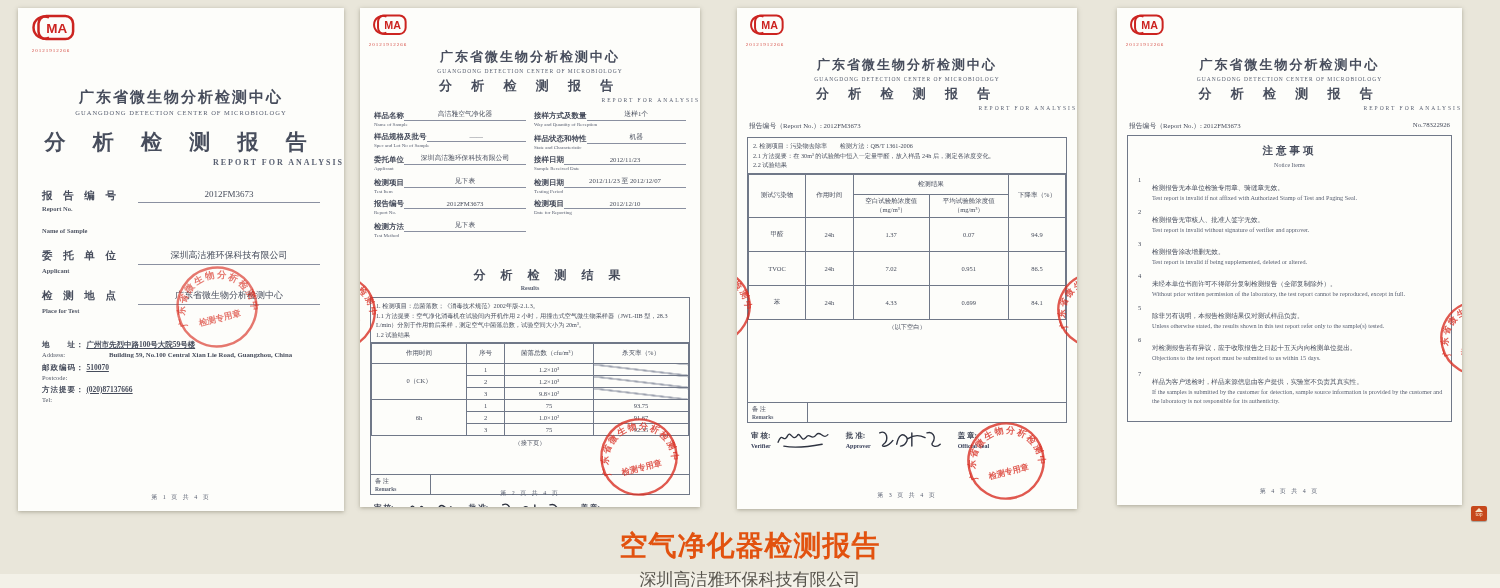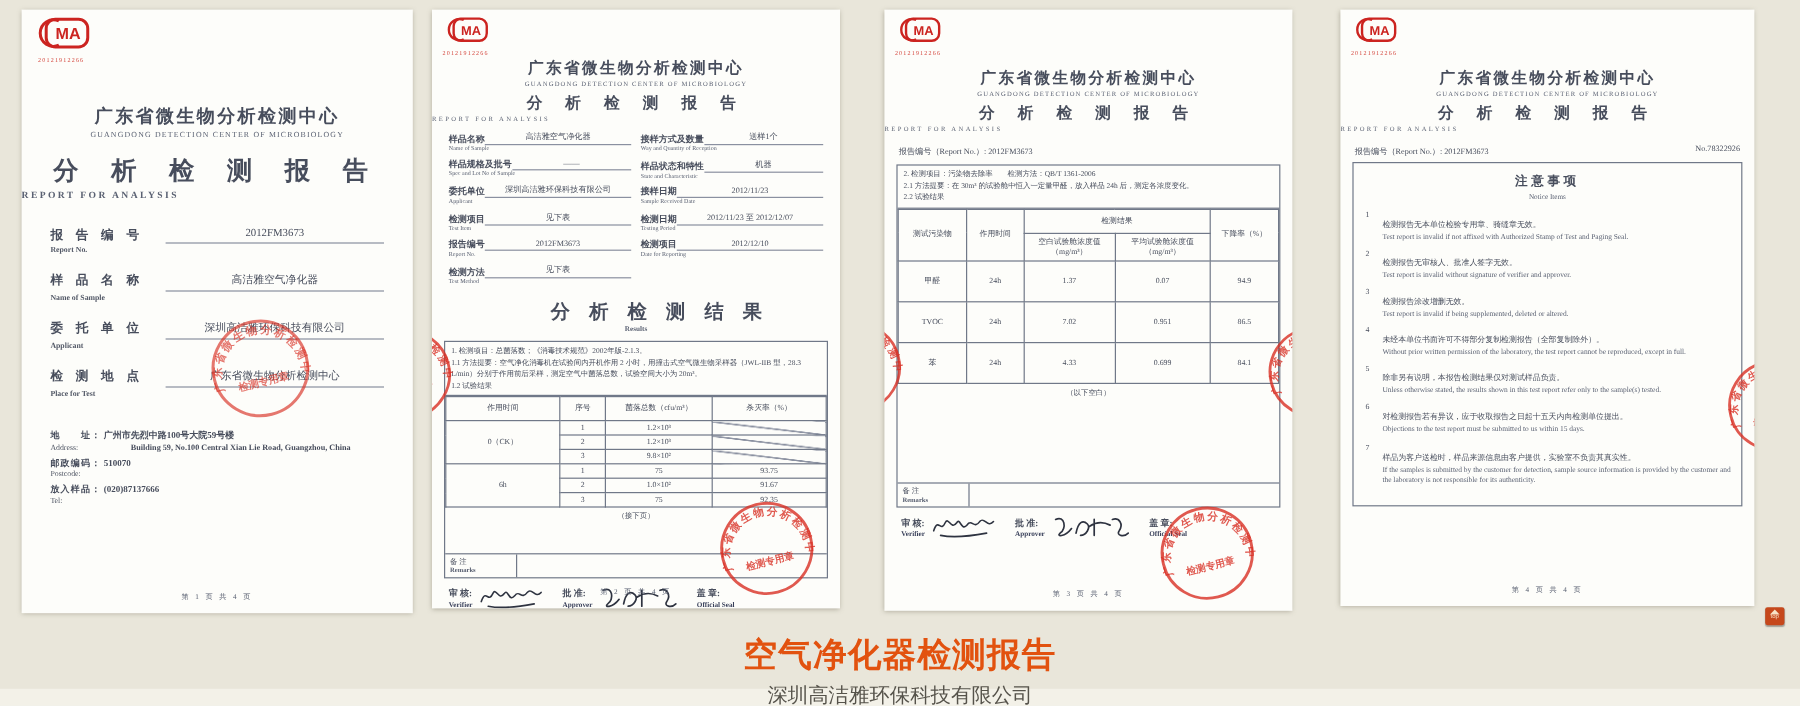--- a/index.html
+++ b/index.html
@@ -14,51 +14,51 @@
   #p2 { left:360px; top:8px; width:340px; height:499px; }
   #p3 { left:737px; top:8px; width:340px; height:501px; }
   #p4 { left:1117px;top:8px; width:345px; height:497px; }
 
   .cma { position:absolute; left:8px; top:6px; text-align:center; color:#cc2420; }
   .cma .num { display:block; font-size:5px; letter-spacing:1px; color:#d4453c; margin-top:1px; }
 
   .org-cn { text-align:center; font-weight:bold; font-size:13px; letter-spacing:2px; }
   .org-en { text-align:center; font-size:5.5px; letter-spacing:1px; color:#5a6172; margin-top:2px; }
   .rep-cn { text-align:center; font-weight:bold; font-size:13px; letter-spacing:8px; margin-top:3px; }
-  .rep-en { text-align:left; font-size:5.5px; letter-spacing:2px; color:#5a6172; margin-top:2px; }
+  .rep-en { text-align:right; font-size:5.5px; letter-spacing:2px; color:#5a6172; margin-top:2px; }
 
   
   #p1 .org-cn { font-size:15px; margin-top:80px; }
   #p1 .org-en { font-size:6.5px; }
   #p1 .rep-cn { font-size:21px; letter-spacing:11px; margin-top:12px; }
   #p1 .rep-en { font-size:8px; font-weight:bold; }
   .cover-fields { margin:22px 24px 0 24px; }
   .cover-row { margin-bottom:15px; }
   .cover-line { display:flex; }
   .cover-label { font-weight:bold; font-size:10.5px; letter-spacing:4px; width:96px; white-space:nowrap; }
   .cover-value { flex:1; text-align:center; font-size:9px; border-bottom:1px solid #8a90a0; padding-bottom:2px; }
   .cover-en { font-size:6.5px; font-weight:bold; color:#525866; margin-top:2px; }
   .contact { margin:26px 0 0 24px; font-size:7.5px; }
   .contact .crow { margin-bottom:4px; }
   .contact .cl { font-weight:bold; letter-spacing:1px; }
-  .contact .cv { font-weight:bold; }
+  .contact .cv { font-weight:bold;text-decoration:underline; }
   .contact .ce { font-size:6.5px; color:#525866; margin-top:1px; }
   .contact .cv2 { font-size:6.8px; font-weight:bold; margin-left:42px; }
   .pfoot { position:absolute; left:0; right:0; bottom:9px; text-align:center; font-size:6px; letter-spacing:2px; color:#5a6172; }
 
   
   .info-grid { display:flex; margin:6px 10px 0 10px; }
   .info-col { width:50%; padding:0 4px; }
   .ifield { margin-bottom:5px; }
   .iline { display:flex; align-items:flex-end; }
   .ilabel { font-weight:bold; font-size:7.5px; white-space:nowrap; }
   .ivalue { flex:1; text-align:center; font-size:6.8px; border-bottom:1px solid #8a90a0; padding-bottom:1px; }
   .ien { font-size:5px; color:#5a6172; margin-top:1px; }
 
-  .results-title { text-align:center; font-weight:bold; font-size:16px; letter-spacing:6px; margin-top:7px;padding-left:40px; }
+  .results-title { text-align:center; font-weight:bold; font-size:12px; letter-spacing:6px; margin-top:24px;padding-left:40px; }
   .results-en { text-align:center; font-size:6px; font-weight:bold; color:#5a6172; margin-top:1px; }
 
   .resultbox { border:1px solid #707888; margin:6px 10px 0 10px; }
   .notes { padding:3px 5px; font-size:6.2px; line-height:1.55; border-bottom:1px solid #707888; }
   .notes p { margin:0; }
 
   table.rtable { width:100%; border-collapse:collapse; font-size:6.5px; text-align:center; }
   table.rtable th, table.rtable td { border:1px solid #707888; padding:2px 2px; font-weight:normal; }
   table.rtable tr.hdr th { height:20px; }
   td.slashed { background:linear-gradient(to top right, transparent 46%, #8a90a0 48%, #8a90a0 52%, transparent 54%); }
@@ -143,24 +143,20 @@
 
     <div class="cover-fields">
       <div class="cover-row">
         <div class="cover-line">
             <span class="cover-label">报 告 编 号</span>
             <span class="cover-value">2012FM3673</span>
           </div>
         <div class="cover-en">Report No.</div>
       </div>
       <div class="cover-row">
-        <div class="cover-line">
-            <span class="cover-label">样 品 名 称</span>
-            <span class="cover-value">高洁雅空气净化器</span>
-          </div>
         <div class="cover-en">Name of Sample</div>
       </div>
       <div class="cover-row">
         <div class="cover-line">
             <span class="cover-label">委 托 单 位</span>
             <span class="cover-value">深圳高洁雅环保科技有限公司</span>
           </div>
         <div class="cover-en">Applicant</div>
       </div>
       <div class="cover-row">
@@ -182,21 +178,21 @@
         <span class="cv">广州市先烈中路100号大院59号楼</span>
         <div><span class="ce">Address:</span>
         <span class="cv2">Building 59, No.100 Central Xian Lie Road, Guangzhou, China</span></div>
       </div>
       <div class="crow">
         <span class="cl">邮政编码：</span>
         <span class="cv">510070</span>
         <div class="ce">Postcode:</div>
       </div>
       <div class="crow">
-        <span class="cl">放入样品：</span>
+        <span class="cl">方法提要：</span>
         <span class="cv">(020)87137666</span>
         <div class="ce">Tel:</div>
       </div>
     </div>
     <div class="pfoot">第 1 页 共 4 页</div>
   </div>
 
   <div class="page" id="p2">
     <div class="cma">
       <svg width="40" height="23" style="color:#cc2420">

